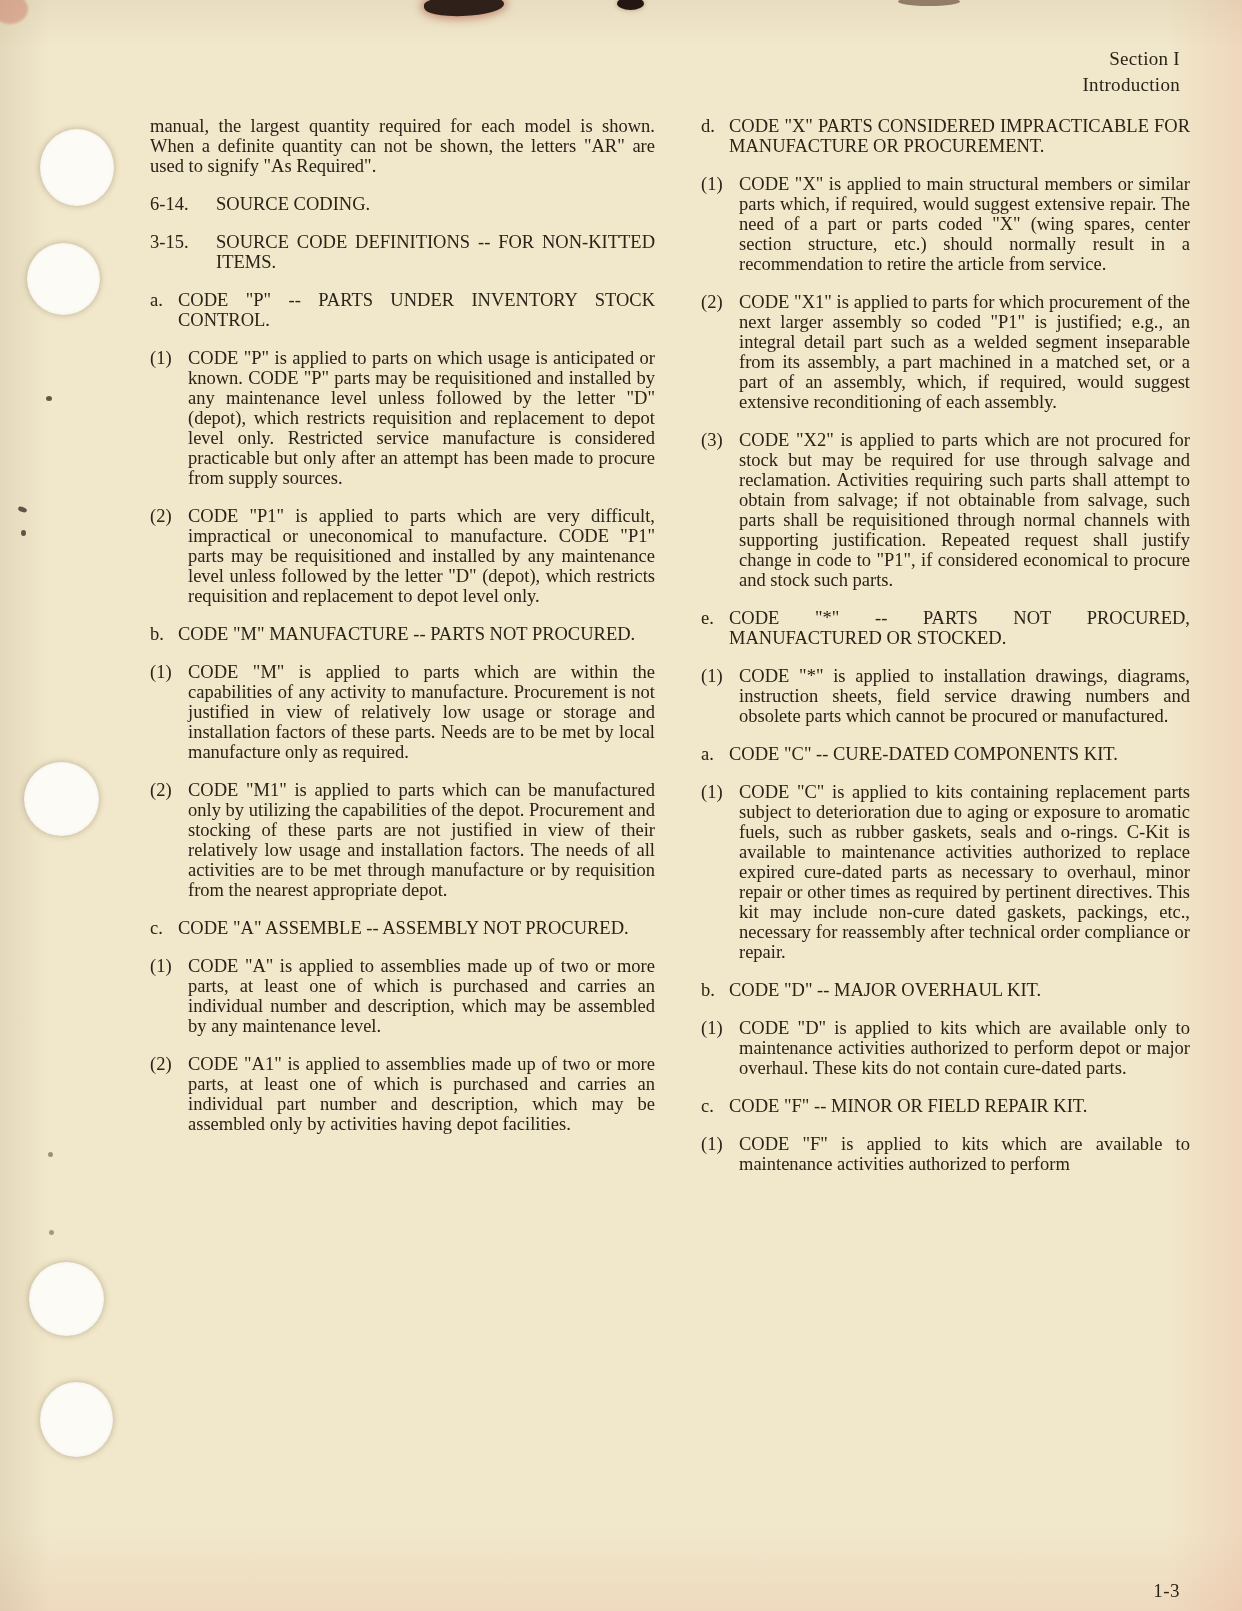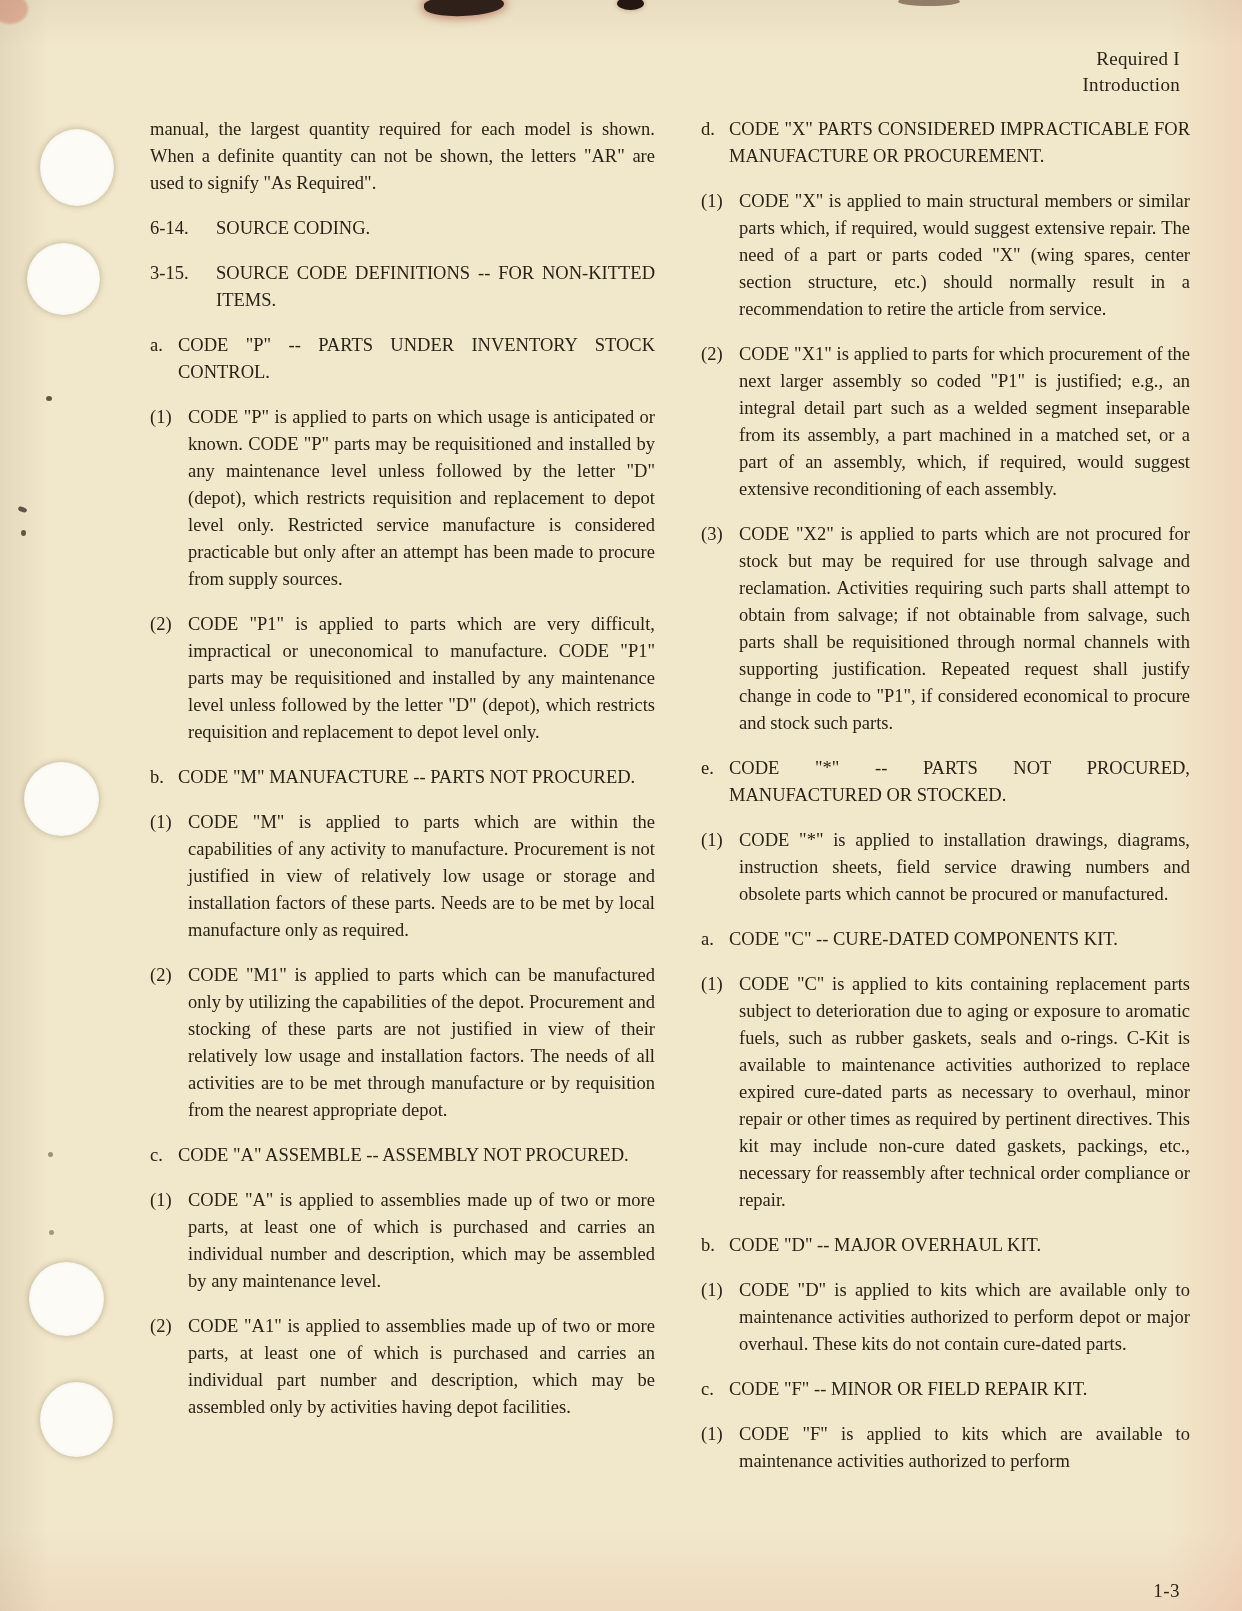--- a/index.html
+++ b/index.html
@@ -40,21 +40,21 @@
   .hole5{ left:40px; top:1382px; width:73px; height:75px; }
 
   
   .hdr{ position:absolute; top:46px; left:0; right:0; height:60px; font-size:19px; }
   .hdr-center{ position:absolute; left:102px; right:0; top:0; text-align:center; letter-spacing:.4px; }
   .hdr-right{ position:absolute; right:62px; top:0; text-align:right; line-height:26px; letter-spacing:.3px; }
   .pgnum{ position:absolute; top:1580px; right:62px; font-size:19px; letter-spacing:.5px; }
 
   
   .cols{ position:absolute; top:116px; left:150px; width:1040px; display:flex; gap:46px; }
-  .col{ font-size:18.5px; line-height:27px; }
+  .col{ font-size:18.5px; line-height:20px; }
   .col-left{ width:505px; }
   .col-right{ width:489px; }
 
   p.blk{ margin:0 0 18px; text-align:justify; }
   .lbl{ text-indent:0; }
 
   .h{ padding-left:66px; text-indent:-66px; margin-bottom:20px; }
   .h .lbl{ display:inline-block; width:66px; }
 
   .alpha{ margin-left:13px; padding-left:28px; text-indent:-28px; }
@@ -84,21 +84,21 @@
   <div class="speck sp5"></div>
 
   <div class="hole hole1"></div>
   <div class="hole hole2"></div>
   <div class="hole hole3"></div>
   <div class="hole hole4"></div>
   <div class="hole hole5"></div>
 
   <header class="hdr">
     <div class="hdr-right">
-      <div>Required I</div>
+      <div>Section I</div>
       <div>Introduction</div>
     </div>
   </header>
 
   <main class="cols">
     <section class="col col-left" id="col-left">
         <p class="blk cont">manual, the largest quantity required for each model is shown.  When a definite quantity can not be shown, the letters "AR" are used to signify "As Required".</p>
         <p class="blk h"><span class="lbl">6-14.</span>SOURCE CODING.</p>
         <p class="blk h"><span class="lbl">3-15.</span>SOURCE CODE DEFINITIONS -- FOR NON-KITTED ITEMS.</p>
         <p class="blk alpha"><span class="lbl">a.</span>CODE "P" -- PARTS UNDER INVENTORY STOCK CONTROL.</p>

